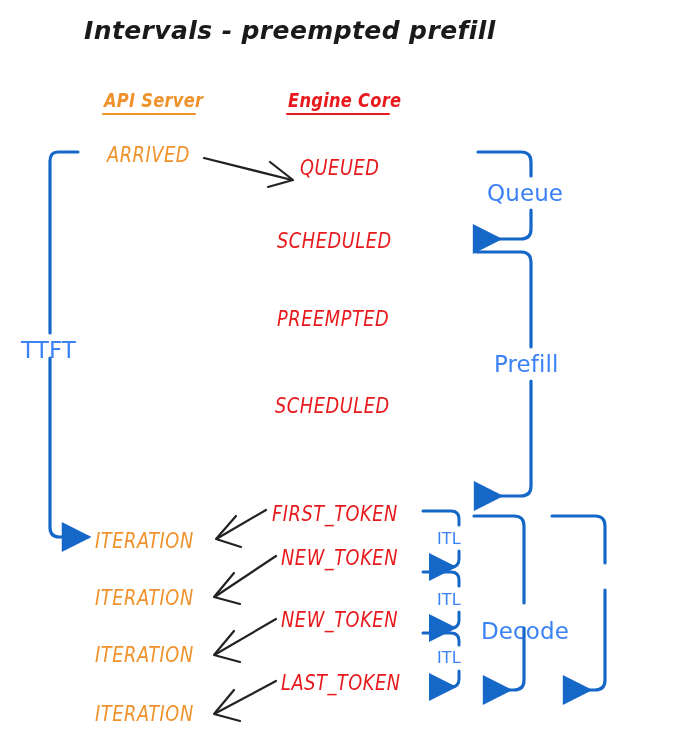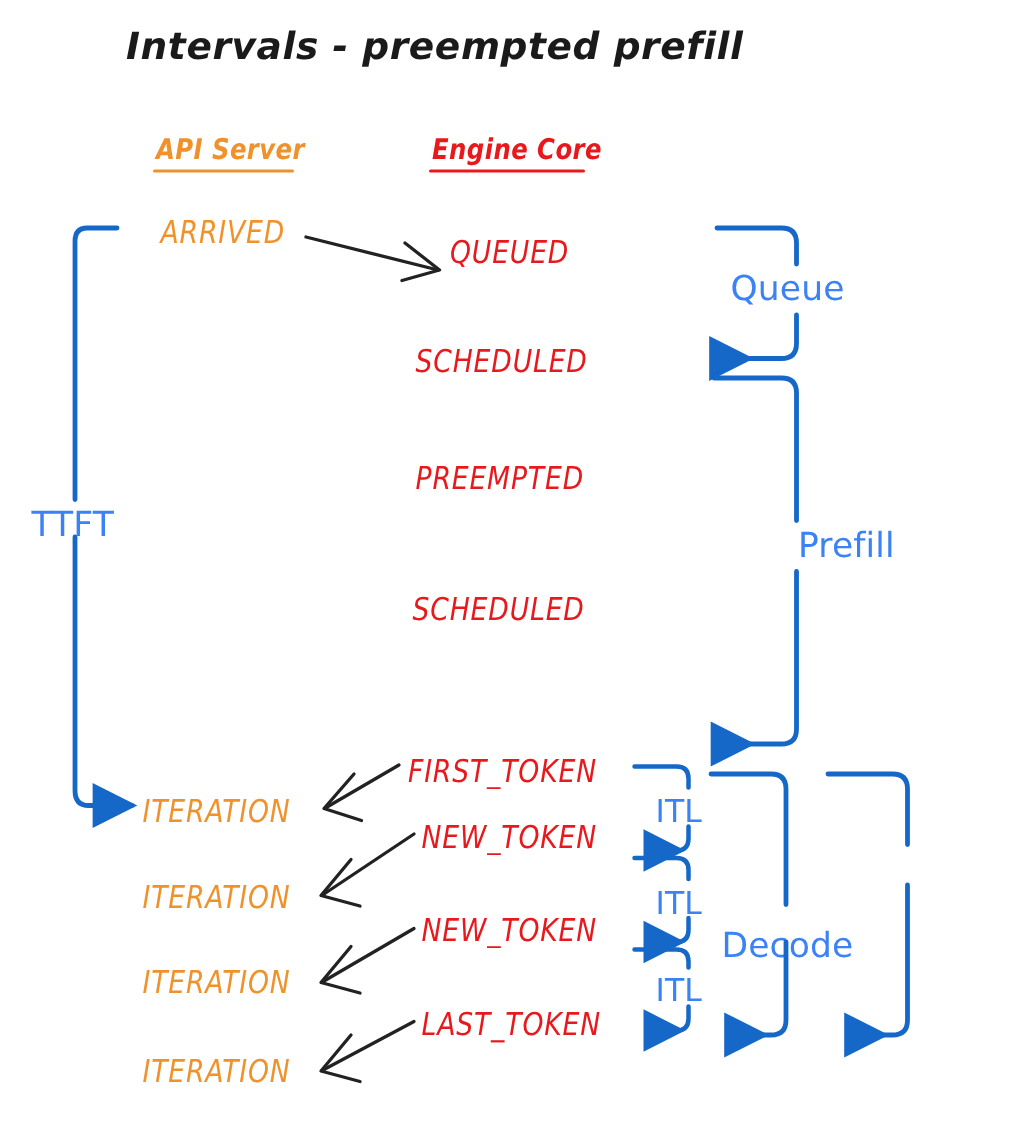--- a/index.html
+++ b/index.html
@@ -68,21 +68,21 @@
   .underline.orange { background: #F0922B; }
   .underline.red    { background: #E8191C; }
   
   .ilabel {
     font-family: "DejaVu Sans", sans-serif;
     font-size: 23px;
     color: #3b82f6;
     letter-spacing: 0.1px;
   }
   .ilabel.small {
-    font-size: 21px;
+    font-size: 16px;
   }
 </style>
 </head>
 <body>
 
 <div id="canvas">
 
   <div class="txt title" style="left:84px; top:18px;">Intervals - preempted prefill</div>
 
   <div class="txt colhead orange" style="left:104px; top:91px;">API Server</div>
@@ -101,21 +101,21 @@
   <div class="txt state red" style="left:277px; top:231px;">SCHEDULED</div>
   <div class="txt state red" style="left:277px; top:309px;">PREEMPTED</div>
   <div class="txt state red" style="left:275px; top:396px;">SCHEDULED</div>
   <div class="txt state red" style="left:272px; top:504px;">FIRST_TOKEN</div>
   <div class="txt state red" style="left:281px; top:548px;">NEW_TOKEN</div>
   <div class="txt state red" style="left:281px; top:610px;">NEW_TOKEN</div>
   <div class="txt state red" style="left:281px; top:673px;">LAST_TOKEN</div>
 
   <div class="txt ilabel" style="left:21px; top:339px;">TTFT</div>
   <div class="txt ilabel" style="left:487px; top:182px;">Queue</div>
-  <div class="txt ilabel" style="left:494px; top:353px;margin-left:38px;">Prefill</div>
+  <div class="txt ilabel" style="left:494px; top:353px;">Prefill</div>
   <div class="txt ilabel small" style="left:437px; top:531px;">ITL</div>
   <div class="txt ilabel small" style="left:437px; top:592px;">ITL</div>
   <div class="txt ilabel small" style="left:437px; top:650px;">ITL</div>
   <div class="txt ilabel" style="left:481px; top:620px;">Decode</div>
 
   <svg class="layer" viewBox="0 0 679 750">
     <defs>
       <marker id="blueArrowL" markerWidth="10" markerHeight="10" refX="8.5" refY="5" orient="auto" markerUnits="strokeWidth">
         <path d="M 9.5 0.3 L 9.5 9.7 L 0.2 5.0 Z" fill="#1668C8"></path>
       </marker>

